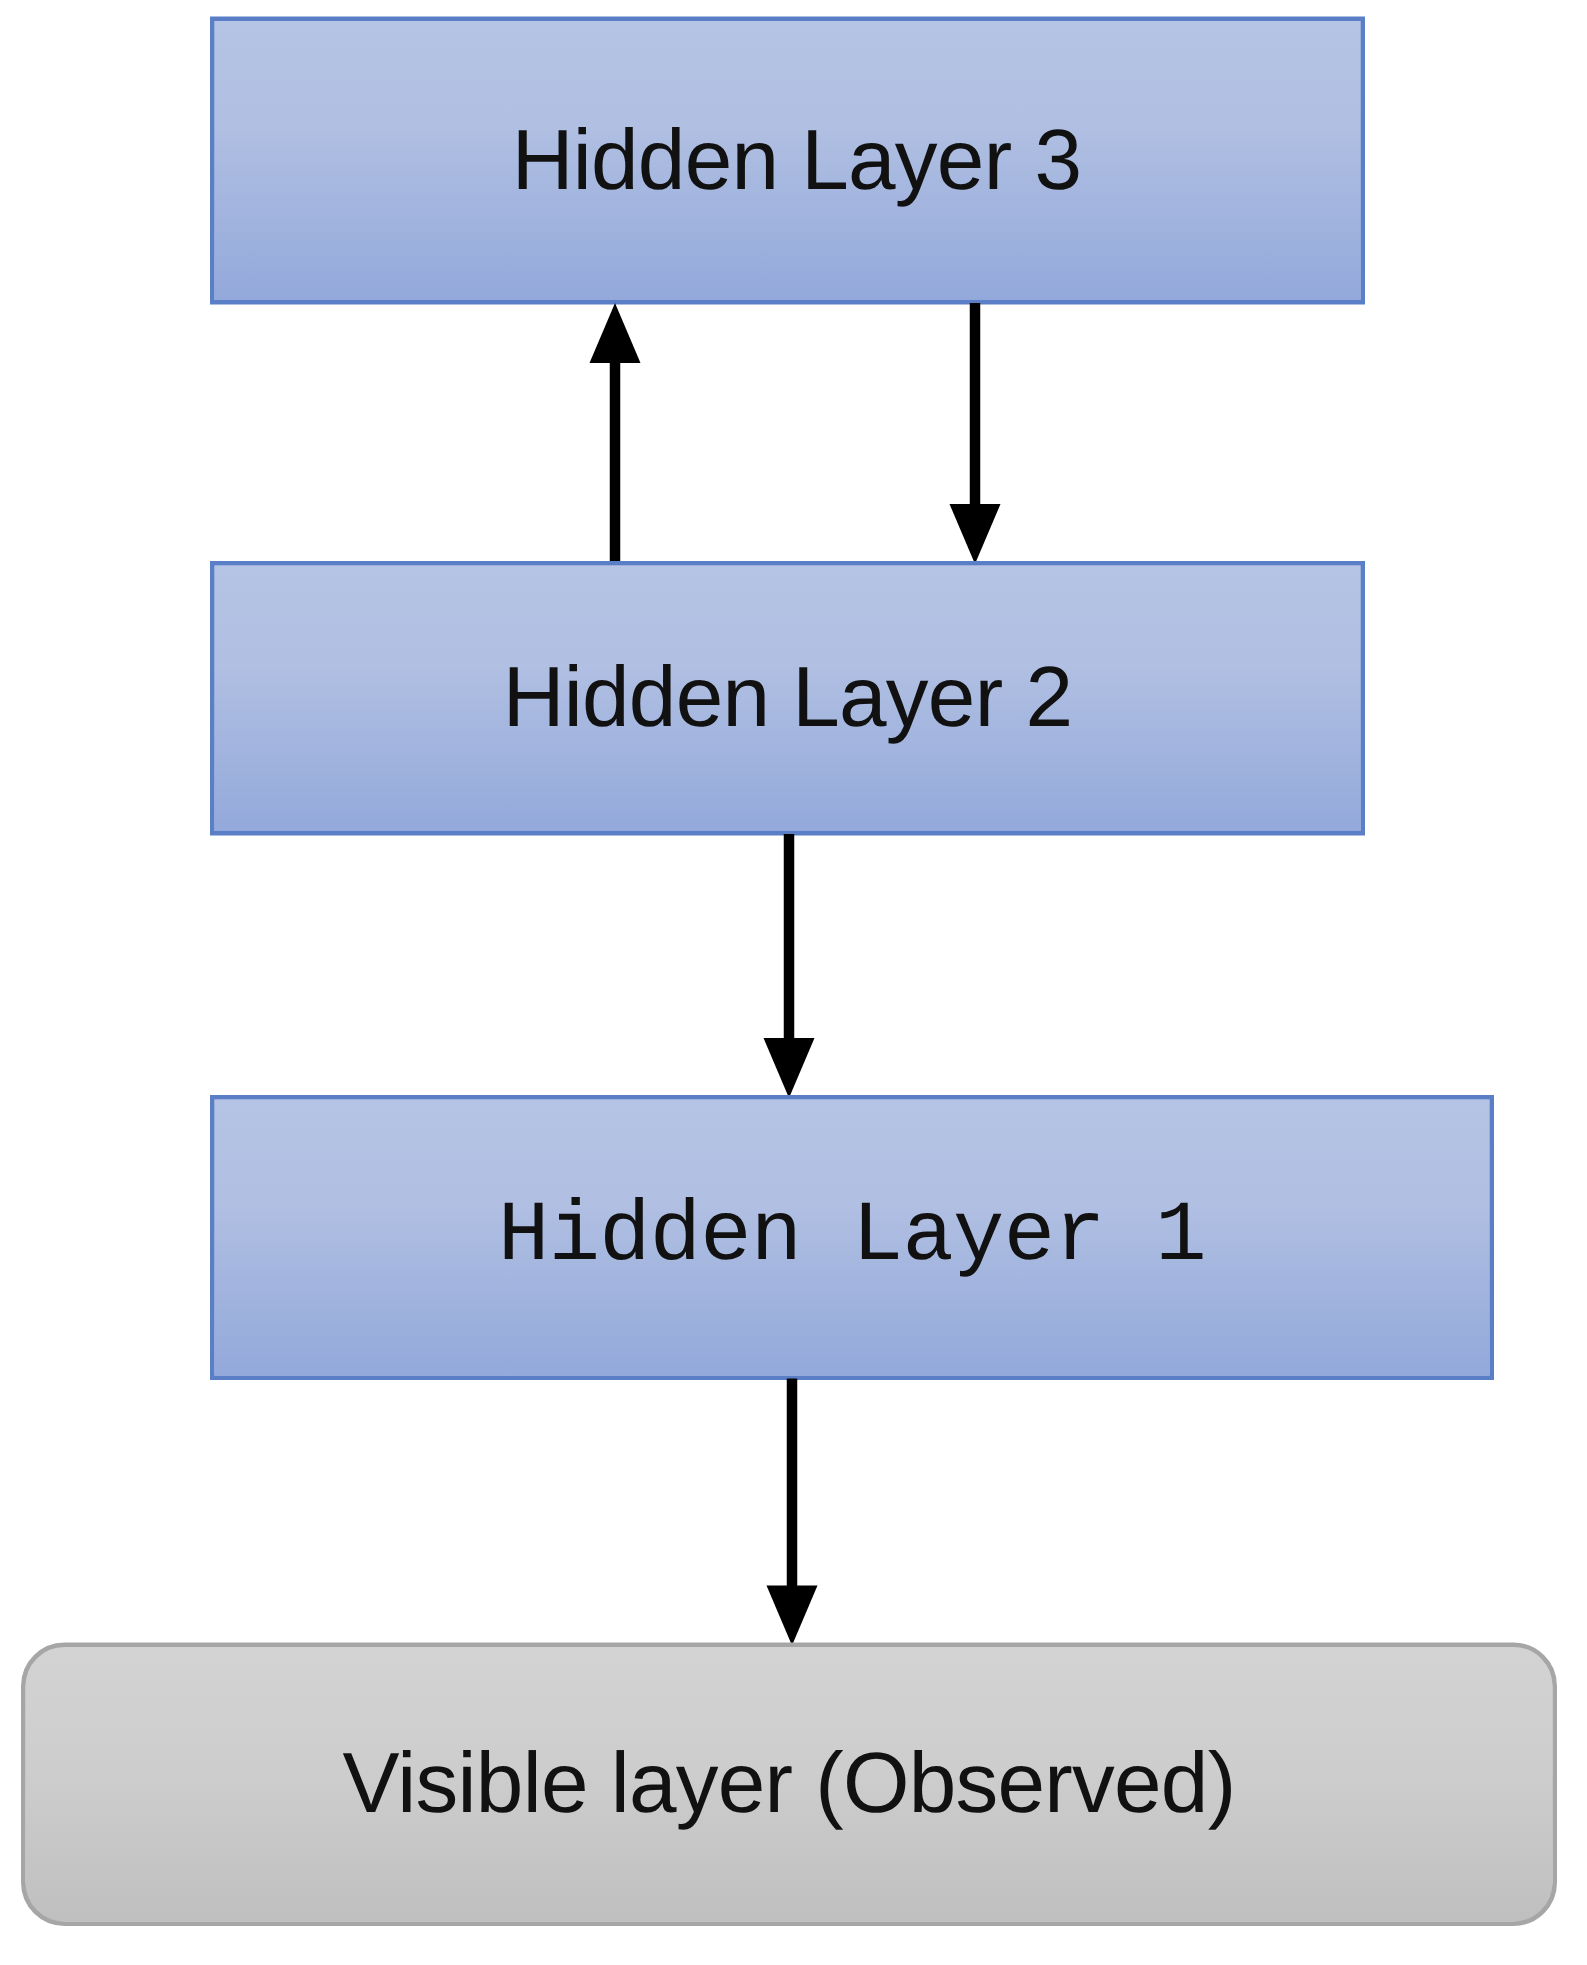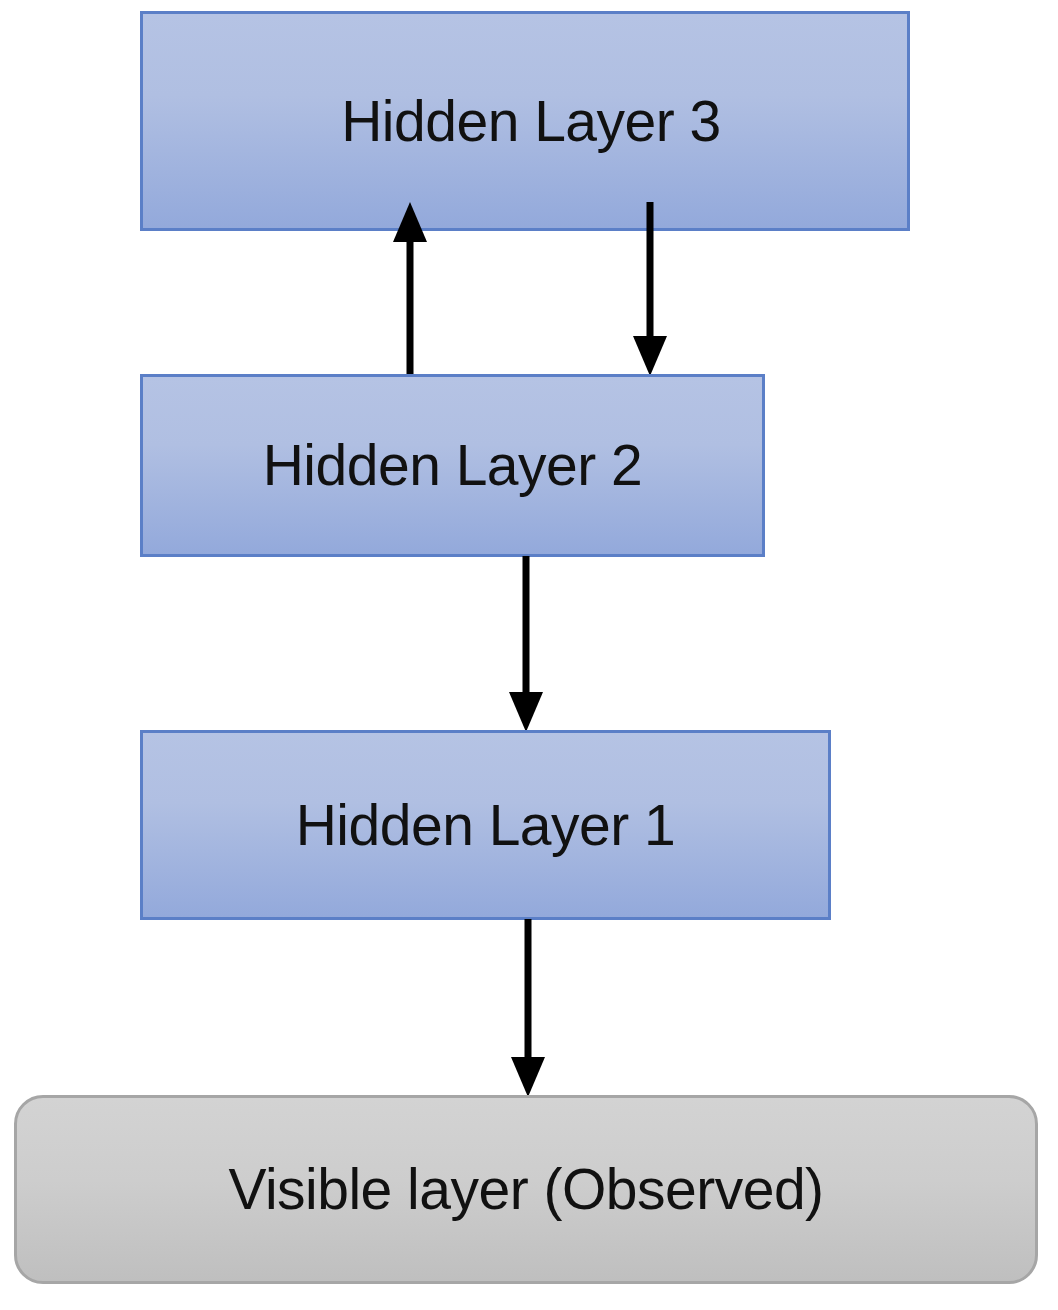--- a/index.html
+++ b/index.html
@@ -41,23 +41,23 @@
   .layer-label {
     font-size: 57px;
     font-weight: 400;
     color: #111111;
     letter-spacing: -0.5px;
     line-height: 1.1;
     white-space: nowrap;
   }
 
   
-  #box-hidden-3 { left: 140px; top: 11px;  width: 770px; height: 220px; padding-left: 12px; }
-  #box-hidden-2 { left: 140px; top: 374px; width: 625px; height: 183px; }
-  #box-hidden-1 { left: 140px; top: 730px; width: 691px; height: 190px; }
+  #box-hidden-3 { left: 140px; top: 11px;  width: 770px; height: 192px; padding-left: 12px; }
+  #box-hidden-2 { left: 140px; top: 374px; width: 770px; height: 183px; }
+  #box-hidden-1 { left: 140px; top: 730px; width: 856px; height: 190px; font-family: Liberation Mono, monospace; }
   #box-visible  { left: 14px;  top: 1095px; width: 1024px; height: 189px; border-radius: 29px; }
 
   
   .arrow {
     position: absolute;
     overflow: visible;
   }
   .arrow svg { display: block; overflow: visible; }
 
   #arrow-h2-to-h3 { left: 390px; top: 200px; width: 40px;  height: 178px; }

